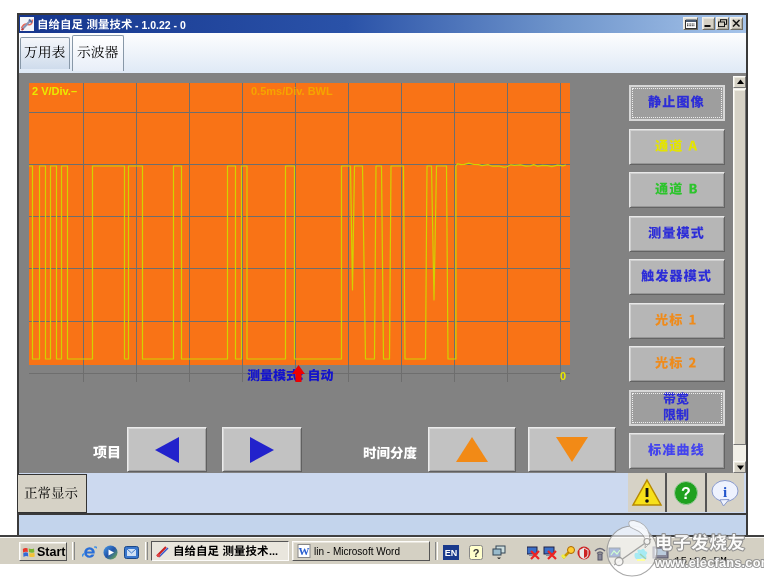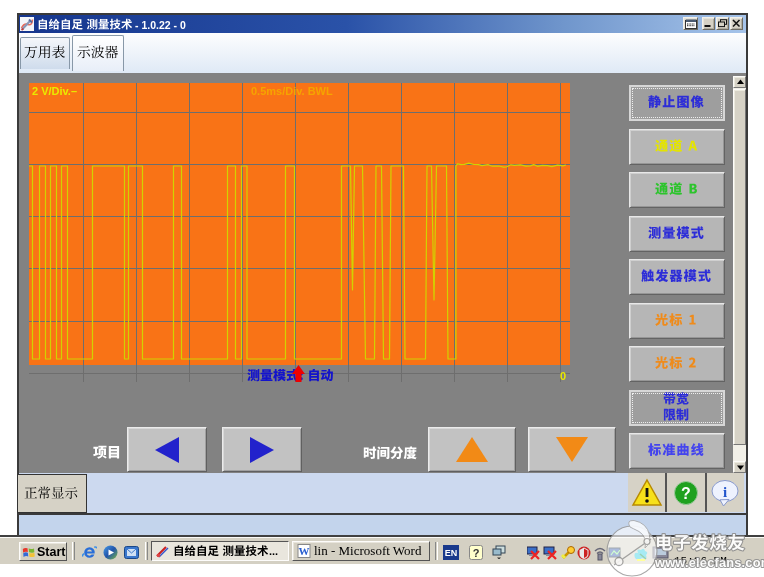--- a/index.html
+++ b/index.html
@@ -272,21 +272,21 @@
       <svg width="109" height="14">
         <path transform="translate(0,11)" fill="#000" d="M3.0 -4.5H8.5V-3.3H3.0ZM3.0 -5.8V-7.0H8.5V-5.8ZM3.0 -2.0H8.5V-0.8H3.0ZM4.9 -9.8C4.9 -9.3 4.7 -8.8 4.6 -8.3H1.7V1.0H3.0V0.4H8.5V1.0H10.0V-8.3H6.0C6.2 -8.7 6.4 -9.1 6.6 -9.6Z M11.9 -0.8 12.1 0.6C13.2 0.3 14.7 -0.1 16.0 -0.4L15.9 -1.6C14.4 -1.3 12.9 -1.0 11.9 -0.8ZM12.2 -4.7C12.4 -4.8 12.6 -4.9 13.6 -5.0C13.2 -4.5 12.9 -4.1 12.7 -3.9C12.4 -3.5 12.1 -3.3 11.8 -3.2C12.0 -2.8 12.2 -2.2 12.3 -1.9C12.6 -2.1 13.1 -2.3 15.9 -2.8C15.9 -3.1 15.9 -3.6 16.0 -4.0L14.1 -3.7C14.8 -4.6 15.6 -5.7 16.2 -6.8L15.0 -7.5C14.8 -7.1 14.6 -6.7 14.4 -6.3L13.5 -6.2C14.1 -7.1 14.7 -8.2 15.2 -9.2L13.9 -9.8C13.4 -8.5 12.7 -7.1 12.4 -6.7C12.2 -6.4 12.0 -6.1 11.7 -6.1C11.9 -5.7 12.1 -5.0 12.2 -4.7ZM18.6 -9.8C18.1 -8.2 16.9 -6.6 15.5 -5.6C15.8 -5.4 16.3 -4.9 16.5 -4.6C16.7 -4.8 17.0 -5.0 17.2 -5.2V-4.8H21.0V-5.3C21.3 -5.1 21.5 -4.9 21.8 -4.7C22.0 -5.1 22.4 -5.6 22.7 -5.9C21.6 -6.5 20.4 -7.8 19.7 -9.0L19.9 -9.4ZM20.3 -6.0H18.0C18.4 -6.6 18.8 -7.1 19.1 -7.7C19.5 -7.1 19.9 -6.6 20.3 -6.0ZM16.6 -3.9V1.0H17.9V0.5H20.1V1.0H21.6V-3.9ZM17.9 -0.7V-2.7H20.1V-0.7Z M26.0 -4.5H31.5V-3.3H26.0ZM26.0 -5.8V-7.0H31.5V-5.8ZM26.0 -2.0H31.5V-0.8H26.0ZM27.9 -9.8C27.9 -9.3 27.7 -8.8 27.6 -8.3H24.7V1.0H26.0V0.4H31.5V1.0H33.0V-8.3H29.0C29.2 -8.7 29.4 -9.1 29.6 -9.6Z M37.7 -8.0H43.0V-6.4H37.7ZM36.8 -4.4C36.6 -2.8 36.1 -0.9 34.9 0.1C35.2 0.3 35.6 0.7 35.9 1.0C36.6 0.4 37.1 -0.4 37.5 -1.3C38.7 0.5 40.4 0.9 42.8 0.9H45.2C45.3 0.5 45.5 -0.1 45.7 -0.4C45.1 -0.4 43.3 -0.4 42.8 -0.4C42.2 -0.4 41.6 -0.4 41.1 -0.5V-2.4H44.8V-3.7H41.1V-5.1H44.4V-9.3H36.3V-5.1H39.6V-1.0C38.9 -1.4 38.3 -1.9 38.0 -2.8C38.1 -3.3 38.2 -3.8 38.2 -4.2Z M53.0 -9.2V-1.6H54.0V-8.2H56.0V-1.7H57.1V-9.2ZM59.2 -9.6V-0.4C59.2 -0.2 59.1 -0.1 58.9 -0.1C58.8 -0.1 58.2 -0.1 57.7 -0.1C57.8 0.2 58.0 0.7 58.0 1.0C58.8 1.0 59.4 1.0 59.8 0.8C60.1 0.6 60.3 0.3 60.3 -0.4V-9.6ZM57.6 -8.7V-1.6H58.7V-8.7ZM50.2 -8.7C50.8 -8.3 51.7 -7.8 52.1 -7.4L52.9 -8.5C52.5 -8.9 51.6 -9.4 51.0 -9.7ZM49.8 -5.6C50.4 -5.3 51.2 -4.7 51.7 -4.4L52.5 -5.5C52.0 -5.8 51.2 -6.3 50.6 -6.6ZM50.0 0.2 51.2 0.9C51.7 -0.2 52.2 -1.6 52.6 -2.8L51.5 -3.5C51.0 -2.2 50.4 -0.7 50.0 0.2ZM54.5 -7.5V-3.1C54.5 -1.9 54.3 -0.6 52.5 0.2C52.6 0.4 53.0 0.8 53.1 1.0C54.1 0.6 54.7 -0.1 55.1 -0.9C55.6 -0.3 56.2 0.5 56.4 0.9L57.3 0.4C57.0 -0.1 56.4 -0.9 55.8 -1.4L55.1 -1.0C55.4 -1.7 55.5 -2.4 55.5 -3.1V-7.5Z M64.3 -7.7H69.0V-7.3H64.3ZM64.3 -8.7H69.0V-8.3H64.3ZM62.9 -9.4V-6.6H70.4V-9.4ZM61.5 -6.2V-5.2H72.0V-6.2ZM64.0 -3.1H66.0V-2.7H64.0ZM67.4 -3.1H69.4V-2.7H67.4ZM64.0 -4.2H66.0V-3.8H64.0ZM67.4 -4.2H69.4V-3.8H67.4ZM61.5 -0.3V0.7H72.0V-0.3H67.4V-0.7H70.9V-1.6H67.4V-1.9H70.7V-4.9H62.7V-1.9H66.0V-1.6H62.5V-0.7H66.0V-0.3Z M79.4 -9.8V-8.1H76.9V-6.9H79.4V-5.5H77.1V-4.2H77.7L77.3 -4.1C77.8 -3.1 78.3 -2.2 79.0 -1.4C78.2 -0.9 77.2 -0.5 76.2 -0.2C76.5 0.1 76.8 0.6 77.0 1.0C78.1 0.7 79.1 0.2 80.0 -0.4C80.8 0.2 81.8 0.7 82.9 1.0C83.1 0.7 83.5 0.1 83.8 -0.1C82.7 -0.4 81.8 -0.8 81.1 -1.3C82.1 -2.3 82.8 -3.6 83.2 -5.2L82.4 -5.5L82.1 -5.5H80.7V-6.9H83.3V-8.1H80.7V-9.8ZM78.7 -4.2H81.5C81.2 -3.4 80.6 -2.8 80.0 -2.2C79.5 -2.8 79.0 -3.5 78.7 -4.2ZM74.2 -9.8V-7.6H72.9V-6.3H74.2V-4.3C73.7 -4.1 73.2 -4.0 72.8 -3.9L73.1 -2.6L74.2 -2.9V-0.5C74.2 -0.3 74.2 -0.3 74.0 -0.3C73.9 -0.3 73.4 -0.3 72.9 -0.3C73.1 0.1 73.3 0.6 73.3 1.0C74.1 1.0 74.7 0.9 75.1 0.7C75.5 0.5 75.6 0.2 75.6 -0.5V-3.3L76.8 -3.6L76.7 -4.9L75.6 -4.6V-6.3H76.7V-7.6H75.6V-9.8Z M90.9 -8.8C91.6 -8.3 92.4 -7.6 92.8 -7.1L93.9 -8.0C93.5 -8.5 92.6 -9.2 91.9 -9.7ZM89.0 -9.8V-6.9H84.7V-5.6H88.6C87.6 -3.9 86.0 -2.2 84.2 -1.3C84.5 -1.0 85.0 -0.5 85.2 -0.1C86.7 -0.9 88.0 -2.2 89.0 -3.7V1.0H90.5V-4.2C91.5 -2.6 92.8 -1.2 94.1 -0.2C94.3 -0.6 94.9 -1.2 95.2 -1.4C93.7 -2.4 92.1 -4.0 91.1 -5.6H94.7V-6.9H90.5V-9.8Z"></path>
         <text x="96" y="11" font-size="11" font-weight="bold" font-family="Liberation Sans" fill="#000">...</text>
       </svg>
     </div>
 <div class="tbtn" style="position:absolute;left:292px;top:4px;width:138px;height:20px;display:flex;align-items:center;gap:3px;padding-left:4px">
       <svg width="14" height="14">
         <rect x="1" y="0.5" width="12" height="13" fill="#fff" stroke="#888"></rect>
         <text x="7" y="11" font-size="11" font-weight="bold" text-anchor="middle" fill="#2a5fd0" font-family="Liberation Serif">W</text>
       </svg>
-      <span style="font-size:13px;font-family:Liberation Serif, serif">lin - Microsoft Word</span>
+      <span style="font-size:10px;font-family:Liberation Sans, sans-serif">lin - Microsoft Word</span>
     </div>
 <div style="position:absolute;left:435px;top:5px;width:3px;height:18px;border-left:1px solid #888;border-right:1px solid #fff"></div>
 <div style="position:absolute;left:443px;top:8px;width:16px;height:15px;background:#1a3a8c;color:#fff;font-size:9px;font-weight:bold;display:flex;align-items:center;justify-content:center;font-family:'Liberation Sans'">EN</div>
 <div style="position:absolute;left:469px;top:8px">
       <svg width="14" height="15">
         <rect x="0.5" y="0.5" width="13" height="14" rx="2" fill="#ffffcc" stroke="#888"></rect>
         <text x="7" y="11.5" font-size="11" font-weight="bold" text-anchor="middle" fill="#333" font-family="Liberation Sans">?</text>
       </svg>
     </div>
 <div style="position:absolute;left:492px;top:8px">

